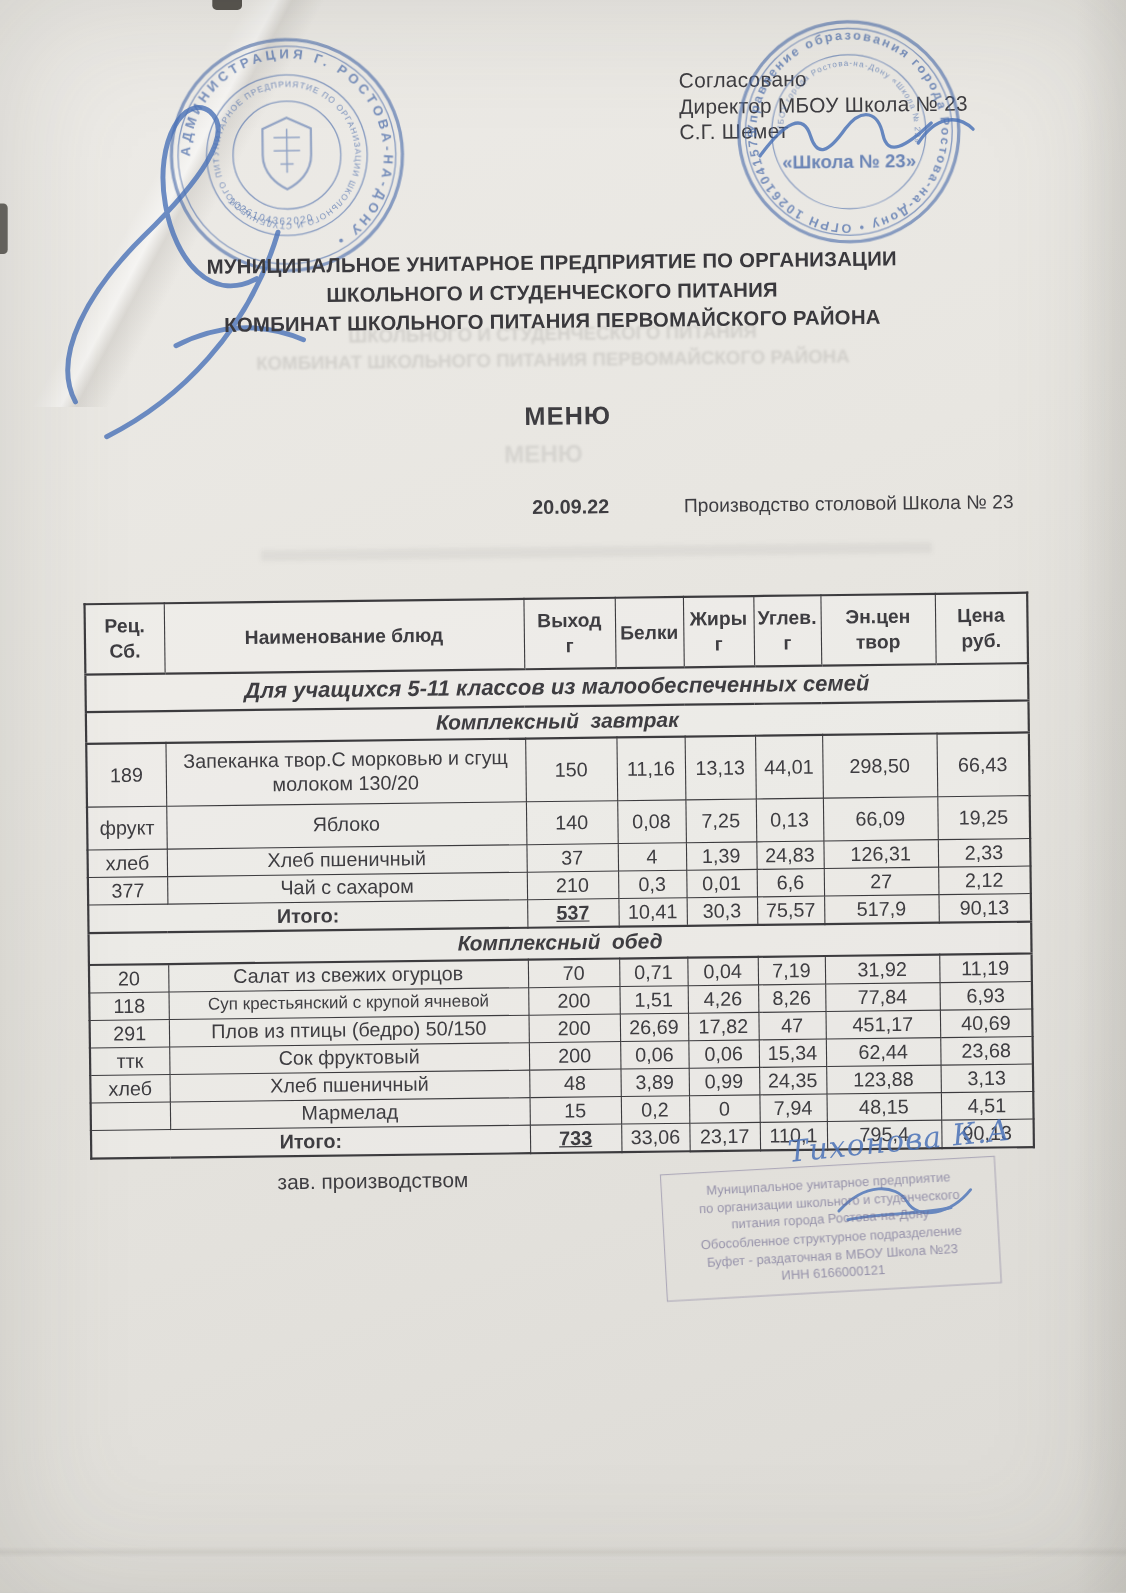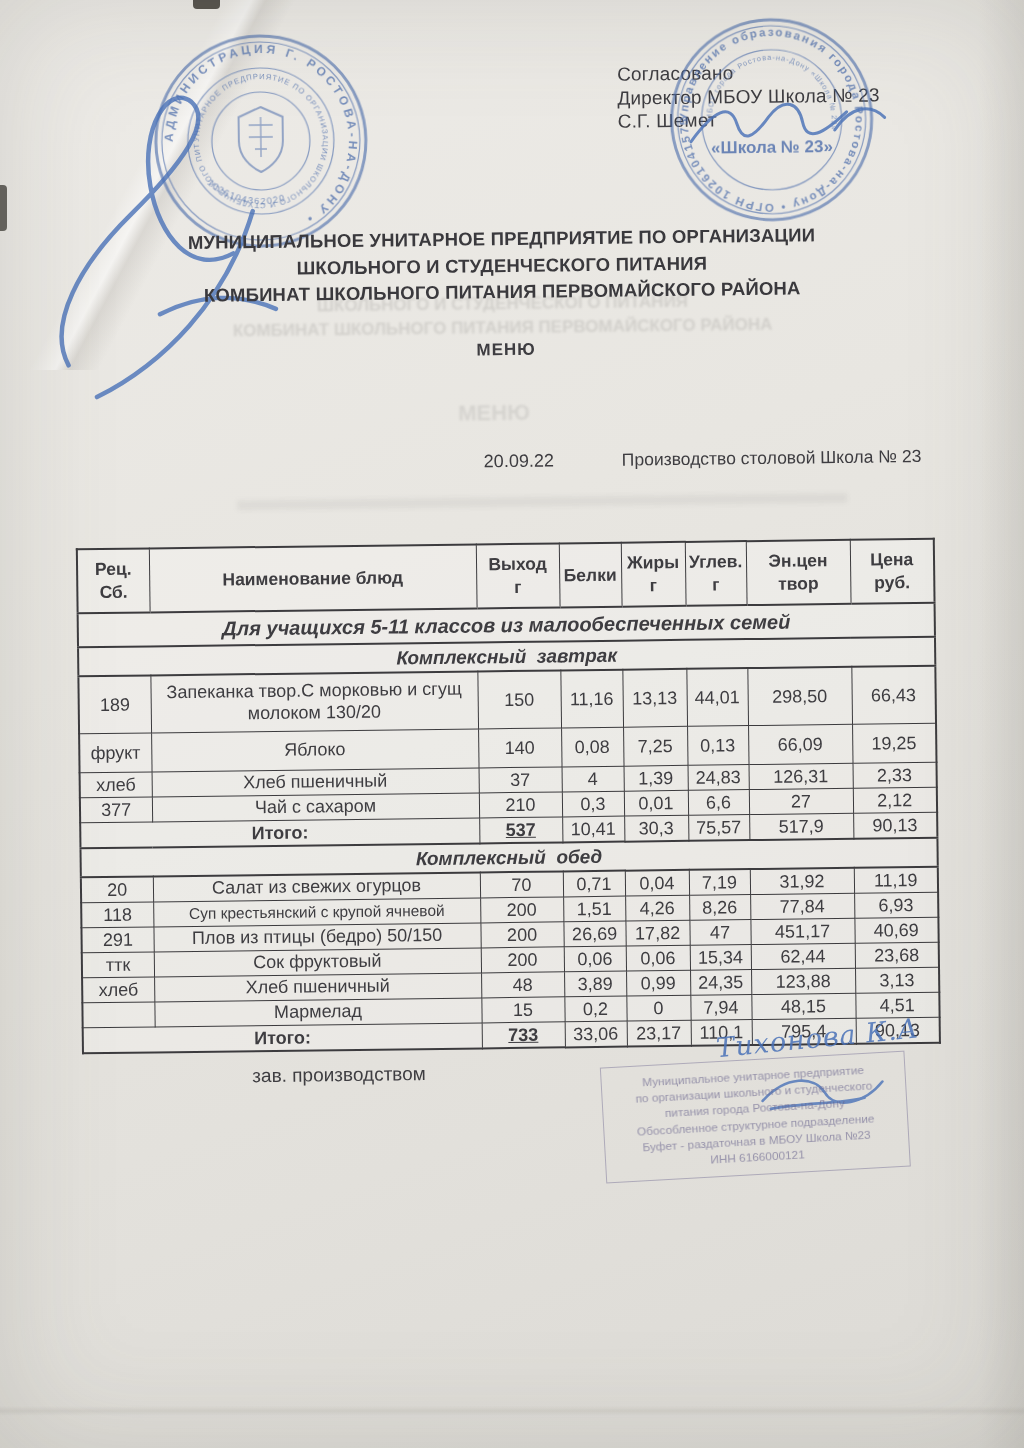--- a/index.html
+++ b/index.html
@@ -18,24 +18,24 @@
   .notch-top{position:absolute;left:193px;top:0;width:27px;height:9px;background:#55524d;border-radius:0 0 4px 4px;}
   .sliver-left{position:absolute;left:0;top:185px;width:7px;height:46px;background:#4e4b47;border-radius:0 4px 4px 0;opacity:.85;}
   .content{position:absolute;inset:0;transform:rotate(-0.7deg);}
 
   .approval{position:absolute;left:625px;top:64px;font-size:19px;line-height:23.5px;letter-spacing:.2px;}
   .org{position:absolute;left:85px;top:226px;width:845px;text-align:center;
     font-weight:bold;font-size:18.5px;line-height:26.5px;letter-spacing:.2px;color:#3a393d;}
   .ghost{color:#74726f;filter:blur(.8px);}
   .ghost-org{position:absolute;left:85px;top:292px;width:845px;text-align:center;font-weight:bold;
     font-size:17px;line-height:24px;opacity:.20;}
-  .doc-title{position:absolute;left:481px;top:340px;font-weight:bold;font-size:17px;letter-spacing:1px;}
+  .doc-title{position:absolute;left:481px;top:365px;font-weight:bold;font-size:23px;letter-spacing:1px;}
   .ghost-title{position:absolute;left:462px;top:400px;font-weight:bold;font-size:22px;opacity:.13;filter:blur(1px);color:#555;}
   .date-line{position:absolute;left:0;top:451px;width:1024px;}
-  .date-val{position:absolute;left:487px;font-weight:normal;font-size:18px;}
+  .date-val{position:absolute;left:487px;font-weight:bold;font-size:18px;}
   .date-prod{position:absolute;left:625px;font-size:17.5px;}
   .ghost-bar{position:absolute;left:240px;top:497px;width:610px;height:10px;background:rgba(110,110,110,.09);filter:blur(2px);}
 
   table.menu-table{position:absolute;left:78px;top:543px;width:857px;border-collapse:collapse;
     table-layout:fixed;border:2.6px solid #3c3b3e;background:rgba(255,255,255,.25);}
   table.menu-table td{border:1.6px solid #3c3b3e;padding:0 4px;font-size:18px;text-align:center;
     vertical-align:middle;overflow:visible;}
   tr.thead td{border-bottom-width:2.6px;font-weight:bold;font-size:17.5px;line-height:1.3;padding:4px 2px;height:54px;}
   tr.sect td{border-top-width:2.6px;border-bottom-width:2.6px;font-weight:bold;font-style:italic;
     font-size:20px;white-space:pre-wrap;height:32px;}

